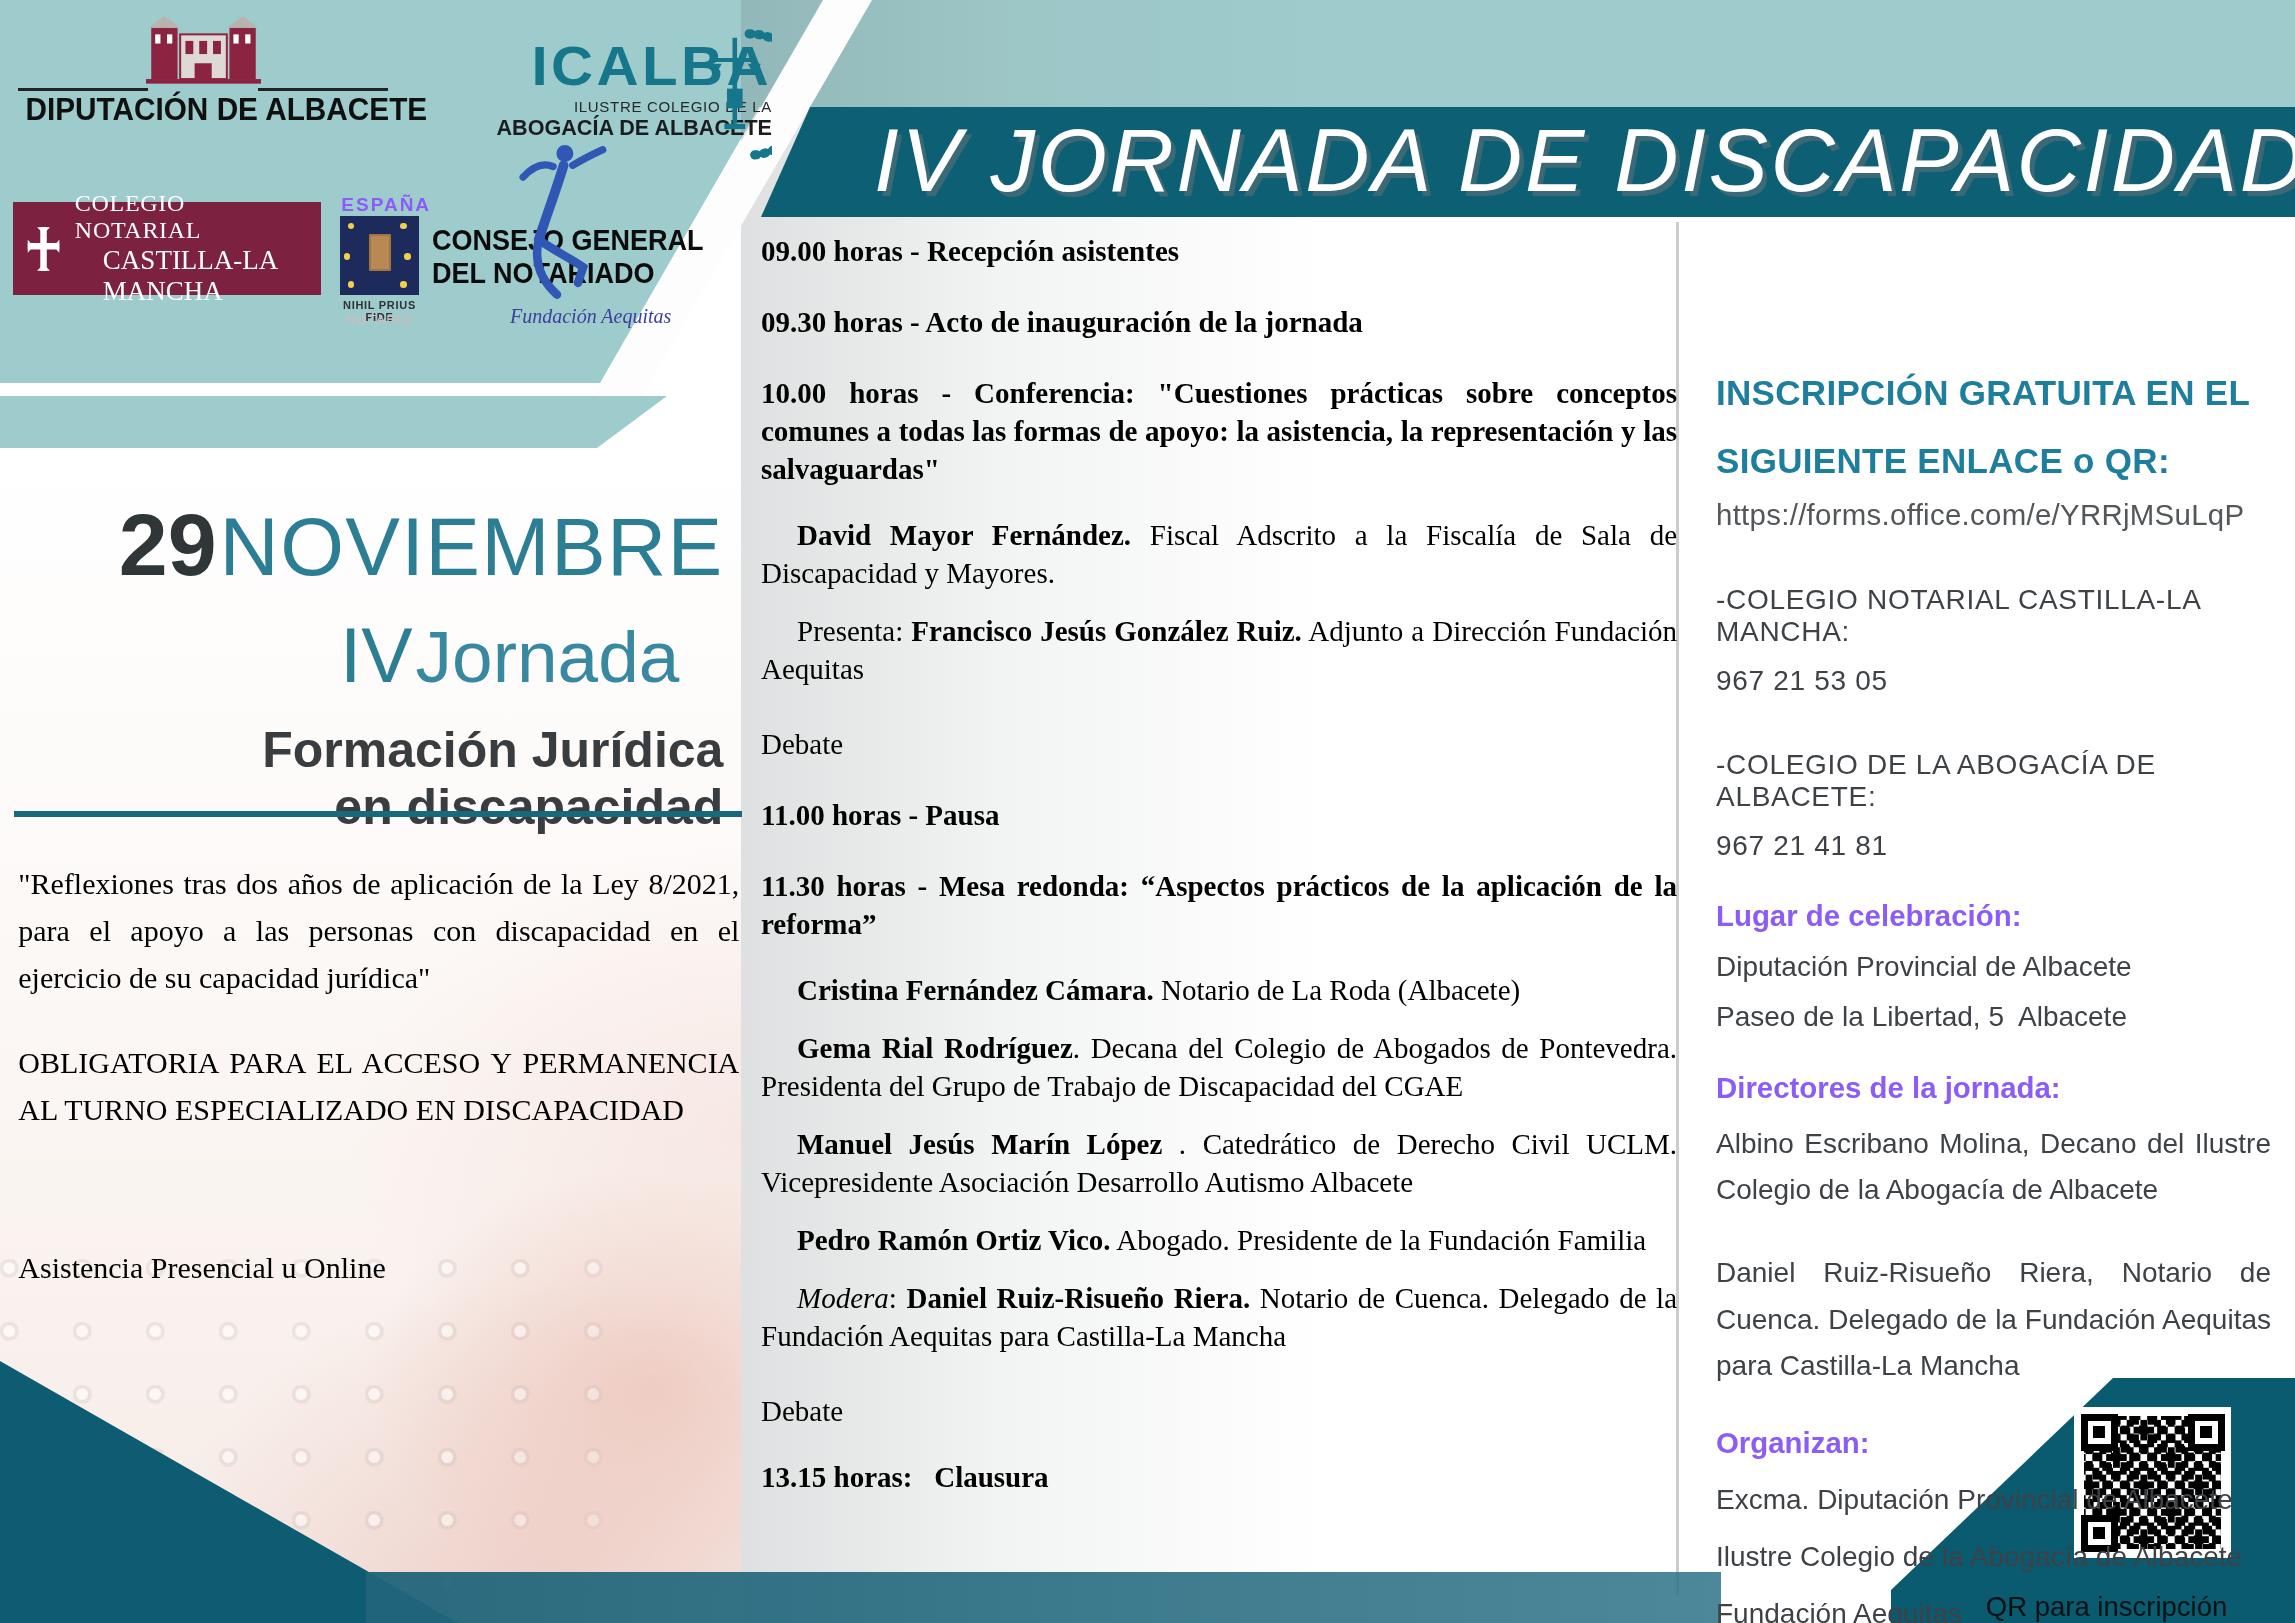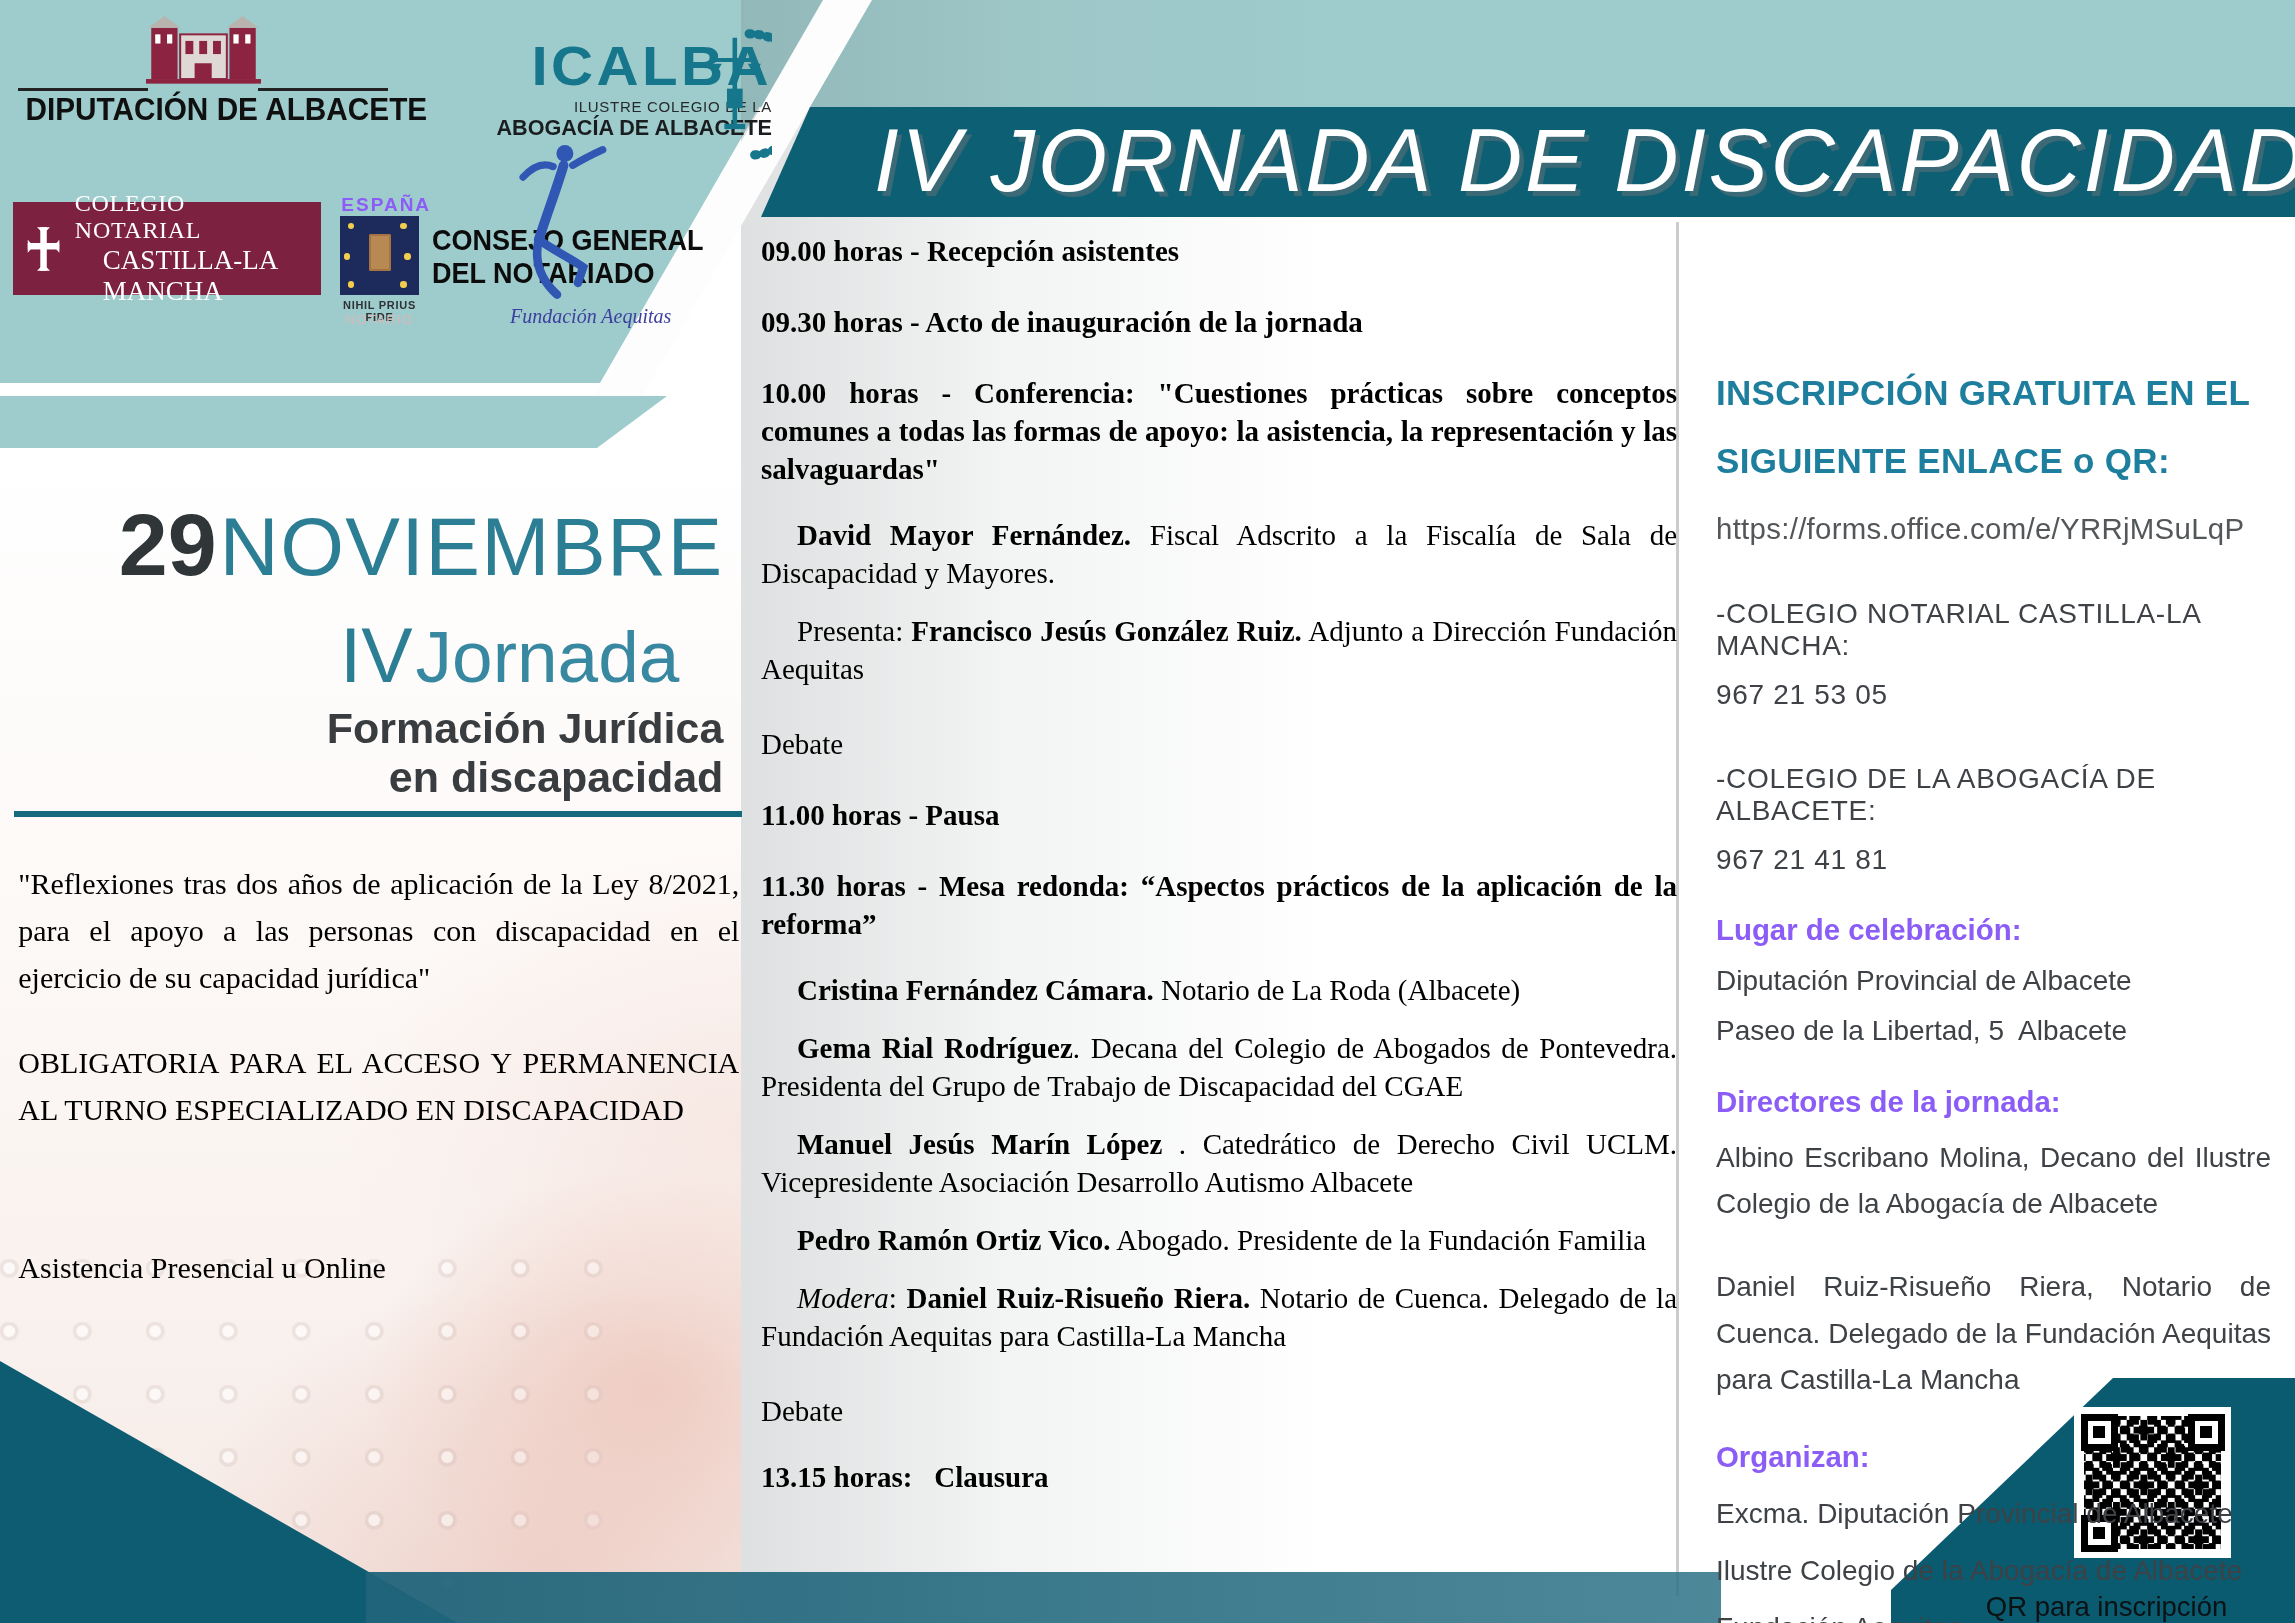--- a/index.html
+++ b/index.html
@@ -90,39 +90,39 @@
          font-size:20px;color:#3c3f9e;white-space:nowrap;}
 
   
   .left-title{position:absolute;left:29.4px;top:494px;width:694px;text-align:right;color:#303638;}
   .lt-line1{white-space:nowrap;}
   .lt-day{font-size:88px;font-weight:700;color:#303638;}
   .lt-month{font-size:82px;font-weight:400;color:#2c7e95;letter-spacing:1.3px;}
   .lt-line2{margin-top:15px;padding-right:44px;white-space:nowrap;}
   .lt-roman{font-size:77px;font-weight:400;color:#2c7e95;}
   .lt-word{font-size:73px;font-weight:400;color:#3788a0;}
-  .lt-line3{margin-top:4px;font-size:43px;font-weight:700;color:#393d40;line-height:1.14;}
+  .lt-line3{margin-top:22px;font-size:50px;font-weight:700;color:#393d40;line-height:1.14;}
   .teal-rule{position:absolute;left:14.4px;top:811px;width:728px;height:5.9px;background:#17697d;}
   .left-quote{position:absolute;left:18.3px;top:860px;width:721px;font-family:"Liberation Serif",serif;
          font-size:30px;line-height:47px;color:#000;text-align:justify;}
   .lq-mandatory{margin-top:38px;}
   .lq-attendance{margin-top:111px;text-align:left;}
 
   
   .schedule{position:absolute;left:761px;top:232px;width:916px;font-family:"Liberation Serif",serif;
          font-size:29px;line-height:38px;color:#000;}
   .schedule p{margin:0;text-align:justify;}
   .sp.sm{margin-top:20px;} .sp.md{margin-top:28px;} .sp.lg{margin-top:33px;} .sp.xl{margin-top:37px;}
   .sp.ind{text-indent:36px;}
   .schedule .b{font-weight:700;} .schedule .i{font-style:italic;}
 
   
   .right-col{position:absolute;left:1716px;top:359px;width:555px;color:#3e4246;font-weight:400;}
   .r-heading{font-size:35px;font-weight:700;color:#1e7e9d;line-height:68px;letter-spacing:0.3px;}
-  .r-url{margin-top:17px;font-size:29.4px;color:#53575a;letter-spacing:0.3px;}
+  .r-url{margin-top:3px;font-size:29.4px;color:#53575a;letter-spacing:0.3px;}
   .r-label{margin-top:52px;font-size:28px;letter-spacing:0.7px;}
   .r-phone{margin-top:17px;font-size:28px;letter-spacing:0.7px;}
   .r-sub{margin-top:37px;font-size:29.4px;font-weight:700;color:#8b5cf6;}
   .r-line{margin-top:15.7px;font-size:28px;line-height:1.25;}
   .r-just{text-align:justify;line-height:1.65;}
   .r-gap{margin-top:37px;}
   .r-org-list .r-line{margin-top:22px;}
 </style>
 </head>
 <body>

